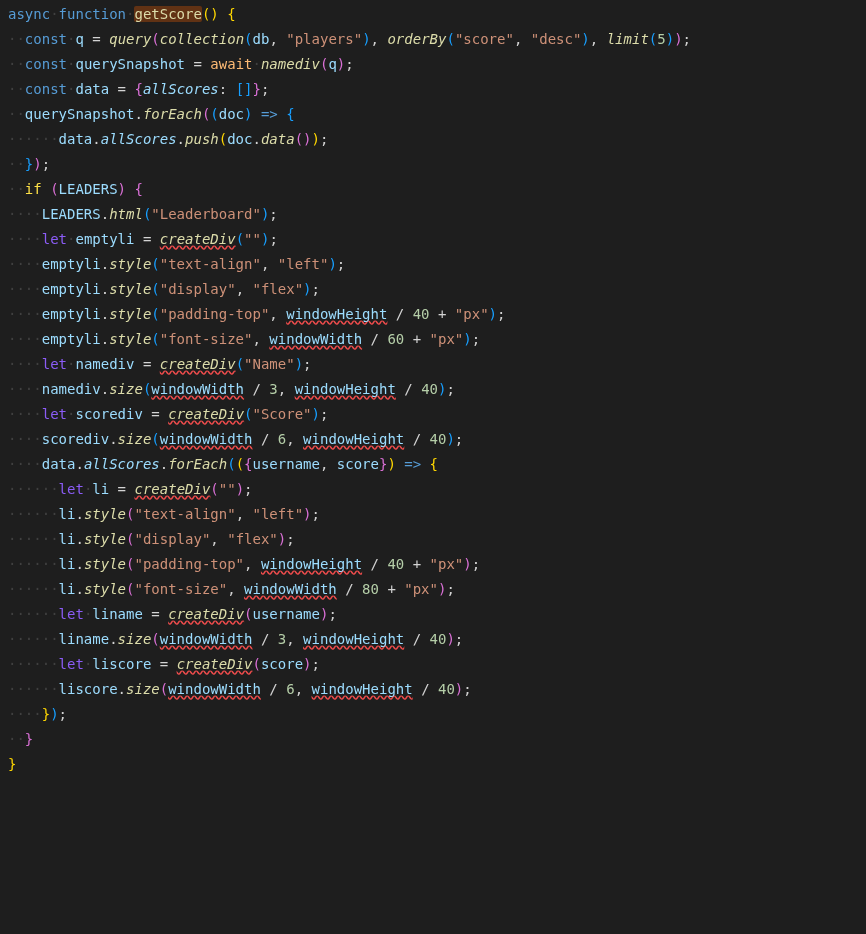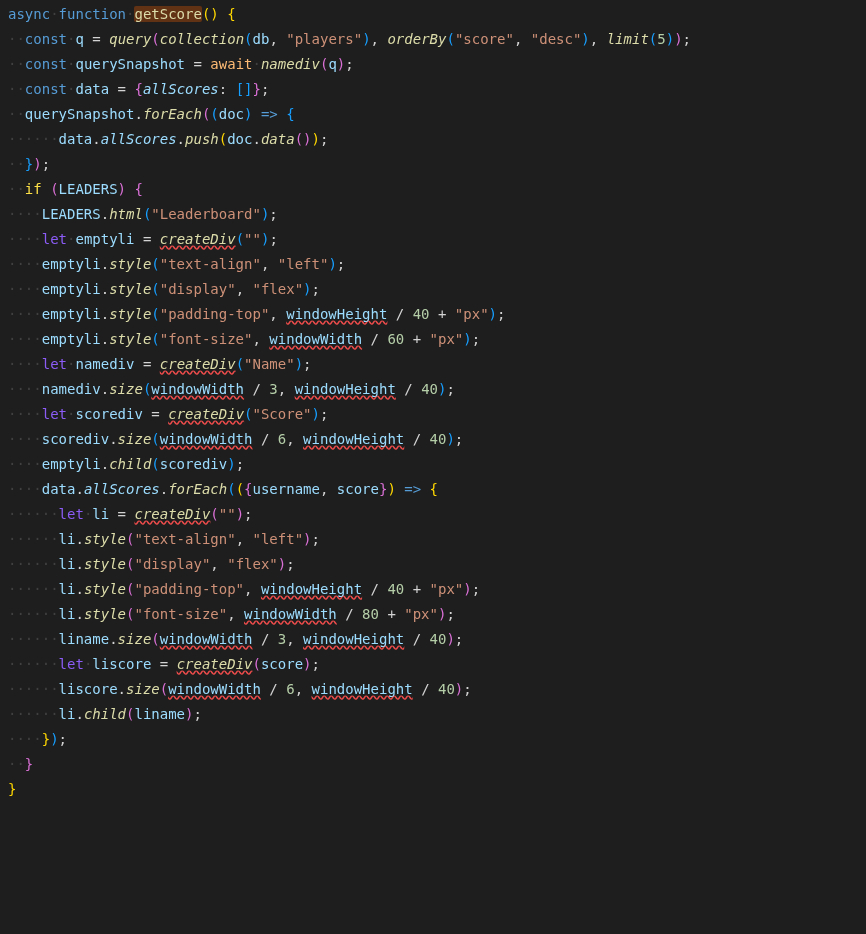--- a/index.html
+++ b/index.html
@@ -70,43 +70,42 @@
 
 <div class="line"><span class="ws">····</span><span class="kw-let">let</span><span class="ws">·</span><span class="ident">namediv</span> <span class="op">=</span> <span class="call err">createDiv</span><span class="brace-b">(</span><span class="str">"Name"</span><span class="brace-b">)</span><span class="punc">;</span></div>
 
 <div class="line"><span class="ws">····</span><span class="ident">namediv</span><span class="punc">.</span><span class="call">size</span><span class="brace-b">(</span><span class="ident err">windowWidth</span> <span class="op">/</span> <span class="num">3</span><span class="punc">,</span> <span class="ident err">windowHeight</span> <span class="op">/</span> <span class="num">40</span><span class="brace-b">)</span><span class="punc">;</span></div>
 
 <div class="line"><span class="ws">····</span><span class="kw-let">let</span><span class="ws">·</span><span class="ident">scorediv</span> <span class="op">=</span> <span class="call err">createDiv</span><span class="brace-b">(</span><span class="str">"Score"</span><span class="brace-b">)</span><span class="punc">;</span></div>
 
 <div class="line"><span class="ws">····</span><span class="ident">scorediv</span><span class="punc">.</span><span class="call">size</span><span class="brace-b">(</span><span class="ident err">windowWidth</span> <span class="op">/</span> <span class="num">6</span><span class="punc">,</span> <span class="ident err">windowHeight</span> <span class="op">/</span> <span class="num">40</span><span class="brace-b">)</span><span class="punc">;</span></div>
 
 
-<div class="line"><span class="ws">····</span><span class="ident">emptyli</span><span class="punc">.</span><span class="call">child</span><span class="brace-b">(</span><span class="ident">scorediv</span><span class="brace-b">)</span><span class="punc">;</span></div>
 
 
 <div class="line"><span class="ws">····</span><span class="ident">data</span><span class="punc">.</span><span class="prop">allScores</span><span class="punc">.</span><span class="call">forEach</span><span class="brace-b">(</span><span class="brace-y">(</span><span class="brace-p">{</span><span class="param">username</span><span class="punc">,</span> <span class="param">score</span><span class="brace-p">}</span><span class="brace-y">)</span> <span class="kw-arrow">=&gt;</span> <span class="brace-y">{</span></div>
 
 <div class="line"><span class="ws">······</span><span class="kw-let">let</span><span class="ws">·</span><span class="ident">li</span> <span class="op">=</span> <span class="call err">createDiv</span><span class="brace-p">(</span><span class="str">""</span><span class="brace-p">)</span><span class="punc">;</span></div>
 
 <div class="line"><span class="ws">······</span><span class="ident">li</span><span class="punc">.</span><span class="call">style</span><span class="brace-p">(</span><span class="str">"text-align"</span><span class="punc">,</span> <span class="str">"left"</span><span class="brace-p">)</span><span class="punc">;</span></div>
 
 <div class="line"><span class="ws">······</span><span class="ident">li</span><span class="punc">.</span><span class="call">style</span><span class="brace-p">(</span><span class="str">"display"</span><span class="punc">,</span> <span class="str">"flex"</span><span class="brace-p">)</span><span class="punc">;</span></div>
 
 <div class="line"><span class="ws">······</span><span class="ident">li</span><span class="punc">.</span><span class="call">style</span><span class="brace-p">(</span><span class="str">"padding-top"</span><span class="punc">,</span> <span class="ident err">windowHeight</span> <span class="op">/</span> <span class="num">40</span> <span class="op">+</span> <span class="str">"px"</span><span class="brace-p">)</span><span class="punc">;</span></div>
 
 <div class="line"><span class="ws">······</span><span class="ident">li</span><span class="punc">.</span><span class="call">style</span><span class="brace-p">(</span><span class="str">"font-size"</span><span class="punc">,</span> <span class="ident err">windowWidth</span> <span class="op">/</span> <span class="num">80</span> <span class="op">+</span> <span class="str">"px"</span><span class="brace-p">)</span><span class="punc">;</span></div>
 
+<div class="line"><span class="ws">······</span><span class="kw-let">let</span><span class="ws">·</span><span class="ident">liname</span> <span class="op">=</span> <span class="call err">createDiv</span><span class="brace-p">(</span><span class="ident">username</span><span class="brace-p">)</span><span class="punc">;</span></div>
 
 <div class="line"><span class="ws">······</span><span class="ident">liname</span><span class="punc">.</span><span class="call">size</span><span class="brace-p">(</span><span class="ident err">windowWidth</span> <span class="op">/</span> <span class="num">3</span><span class="punc">,</span> <span class="ident err">windowHeight</span> <span class="op">/</span> <span class="num">40</span><span class="brace-p">)</span><span class="punc">;</span></div>
 
 <div class="line"><span class="ws">······</span><span class="kw-let">let</span><span class="ws">·</span><span class="ident">liscore</span> <span class="op">=</span> <span class="call err">createDiv</span><span class="brace-p">(</span><span class="ident">score</span><span class="brace-p">)</span><span class="punc">;</span></div>
 
 <div class="line"><span class="ws">······</span><span class="ident">liscore</span><span class="punc">.</span><span class="call">size</span><span class="brace-p">(</span><span class="ident err">windowWidth</span> <span class="op">/</span> <span class="num">6</span><span class="punc">,</span> <span class="ident err">windowHeight</span> <span class="op">/</span> <span class="num">40</span><span class="brace-p">)</span><span class="punc">;</span></div>
 
-<div class="line"><span class="ws">······</span><span class="ident">li</span><span class="punc">.</span><span class="call">child</span><span class="brace-p">(</span><span class="ident">liname</span><span class="brace-p">)</span><span class="punc">;</span></div>
 
 
 
 <div class="line"><span class="ws">····</span><span class="brace-y">}</span><span class="brace-b">)</span><span class="punc">;</span></div>
 
 <div class="line"><span class="ws">··</span><span class="brace-p">}</span></div>
 
 <div class="line"><span class="brace-y">}</span></div>
 
 </div>

